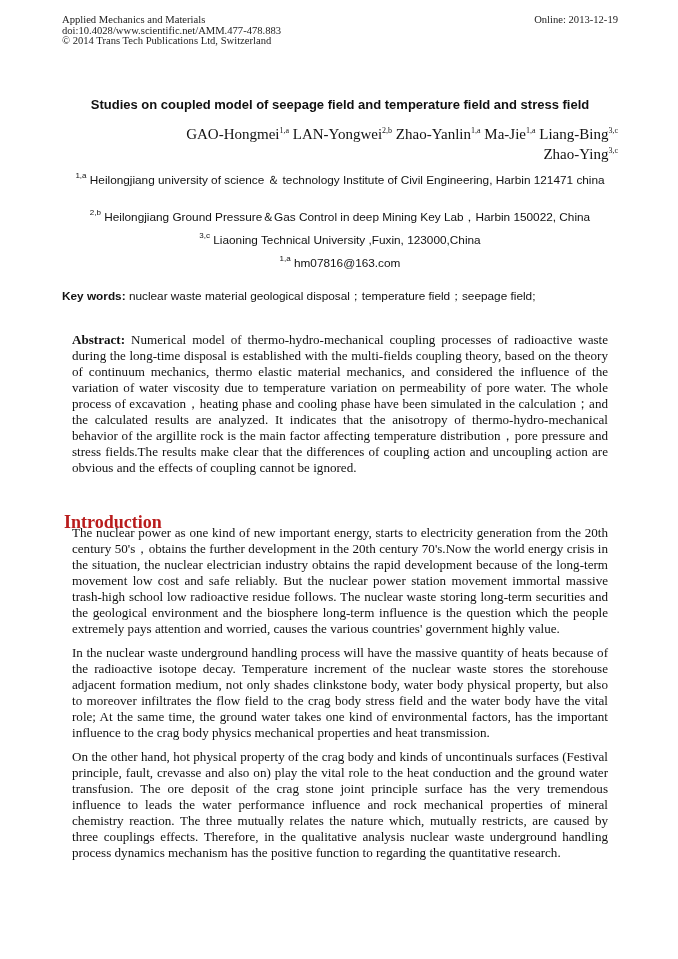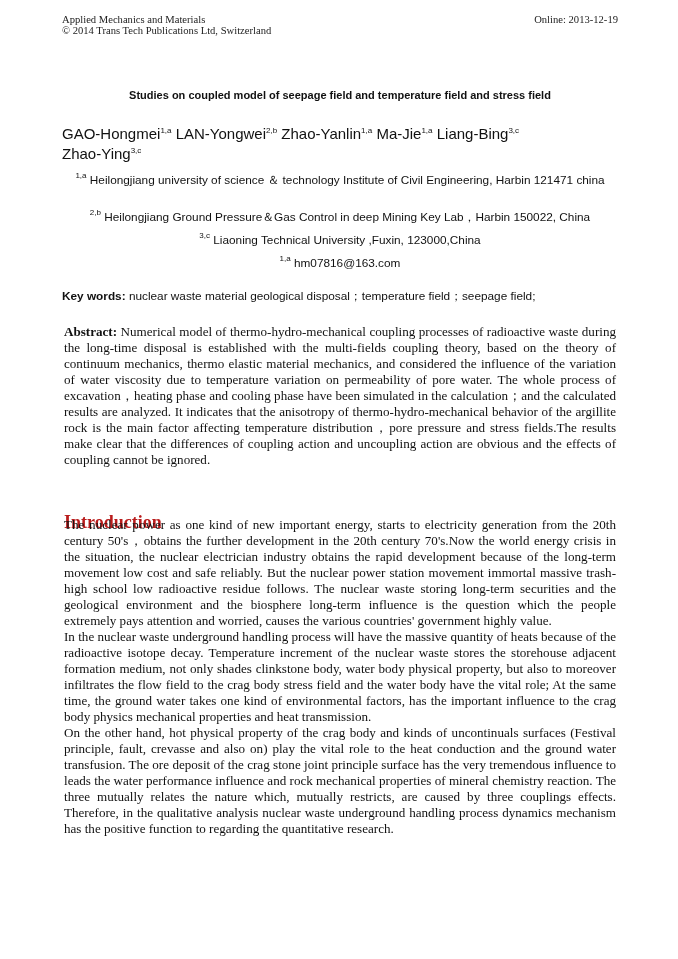--- a/index.html
+++ b/index.html
@@ -1,37 +1,38 @@
 <!DOCTYPE html>
 <html><head>
 <meta charset="utf-8">
 <style>
   html, body { margin: 0; padding: 0; background: #ffffff; }
   body { width: 678px; height: 959px; position: relative; overflow: hidden; color: #111; }
   .page { position: absolute; left: 0; top: 0; width: 678px; height: 959px; background: #fff; }
   .hdr { position: absolute; left: 62px; top: 15px; width: 556px; font-family: "Liberation Serif", serif; font-size: 10.6px; line-height: 10.7px; color: #222; }
   .hdr-right { position: absolute; right: 0; top: 0; padding-left: 48px; }
-  .title { position: absolute; left: 62px; top: 86px; width: 556px; text-align: center; font-family: "Liberation Sans", sans-serif; font-weight: bold; font-size: 11px; line-height: 18px; color: #111; }
-  .authors { position: absolute; left: 62px; top: 124px; width: 556px; text-align: left; font-family: Liberation Sans, sans-serif; font-size: 15px; line-height: 20px; color: #111; }
+  .title { position: absolute; left: 62px; top: 96px; width: 556px; text-align: center; font-family: "Liberation Sans", sans-serif; font-weight: bold; font-size: 13px; line-height: 18px; color: #111; }
+  .authors { position: absolute; left: 62px; top: 124px; width: 556px; text-align: right; font-family: Liberation Serif, serif; font-size: 15px; line-height: 20px; color: #111; }
   .authors sup, .affil sup { font-size: 8px; vertical-align: 6px; line-height: 0; }
   .affil { position: absolute; left: 62px; width: 556px; text-align: center; font-family: "Liberation Sans", sans-serif; font-size: 11.8px; line-height: 16px; color: #111; }
   .kw { position: absolute; left: 62px; top: 288px; width: 556px; font-family: "Liberation Sans", sans-serif; font-size: 11.8px; line-height: 16px; color: #111; }
   .kw b { font-weight: bold; }
   .body { position: absolute; left: 64px; width: 552px; font-family: "Liberation Serif", serif; font-size: 13.1px; line-height: 16px; color: #111; text-align: justify; }
-  .body p { margin: 0; }
+  .body p { margin: 8px; }
   .body b { font-weight: bold; }
   .sec { position: absolute; left: 64px; top: 514px; font-family: "Liberation Serif", serif; font-weight: bold; font-size: 18px; line-height: 16px; color: #b91c1c; }
 </style>
 </head>
 <body>
 
 <div class="page">
 
   <div class="hdr">
     <div>Applied Mechanics and Materials</div>
+    <div>doi:10.4028/www.scientific.net/AMM.477-478.883</div>
     <div>© 2014 Trans Tech Publications Ltd, Switzerland</div>
     <div class="hdr-right">Online: 2013-12-19</div>
   </div>
 
   <div class="title">Studies on coupled model of seepage field and temperature field and stress field</div>
 
   <div class="authors">
     <span><span>GAO-Hongmei</span><sup>1,a</sup></span>
     <span><span>LAN-Yongwei</span><sup>2,b</sup></span>
     <span><span>Zhao-Yanlin</span><sup>1,a</sup></span>

